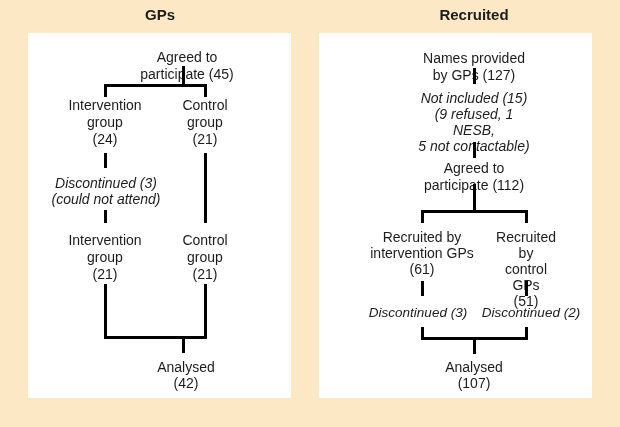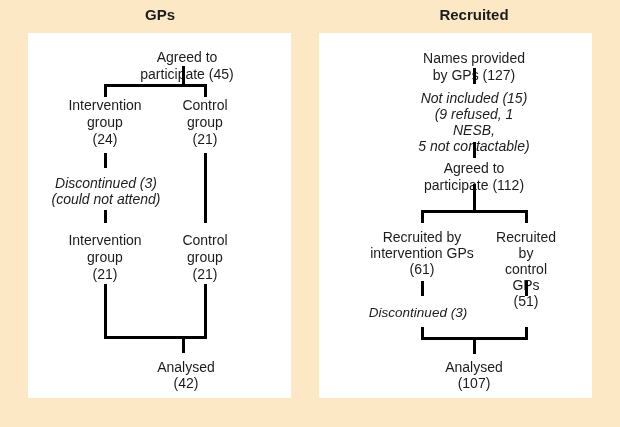--- a/index.html
+++ b/index.html
@@ -100,20 +100,21 @@
 intervention GPs
 (61)</div>
     <div class="lbl lh16" style="left:207px;top:196px">Recruited by
 control GPs
 (51)</div>
 
     <div class="vl" style="left:101.5px;top:248px;height:15px"></div>
     <div class="vl" style="left:205.5px;top:248px;height:15px"></div>
 
     <div class="lbl it nw" style="left:99px;top:271px">Discontinued (3)</div>
+    <div class="lbl it nw" style="left:212px;top:271px">Discontinued (2)</div>
 
     <div class="vl" style="left:101.5px;top:294px;height:13px"></div>
     <div class="vl" style="left:205.5px;top:294px;height:13px"></div>
     <div class="hl" style="left:101.5px;top:304px;width:107px"></div>
     <div class="vl" style="left:153.5px;top:307px;height:14px"></div>
 
     <div class="lbl lh16" style="left:155px;top:326px">Analysed
 (107)</div>
   </div>
 

